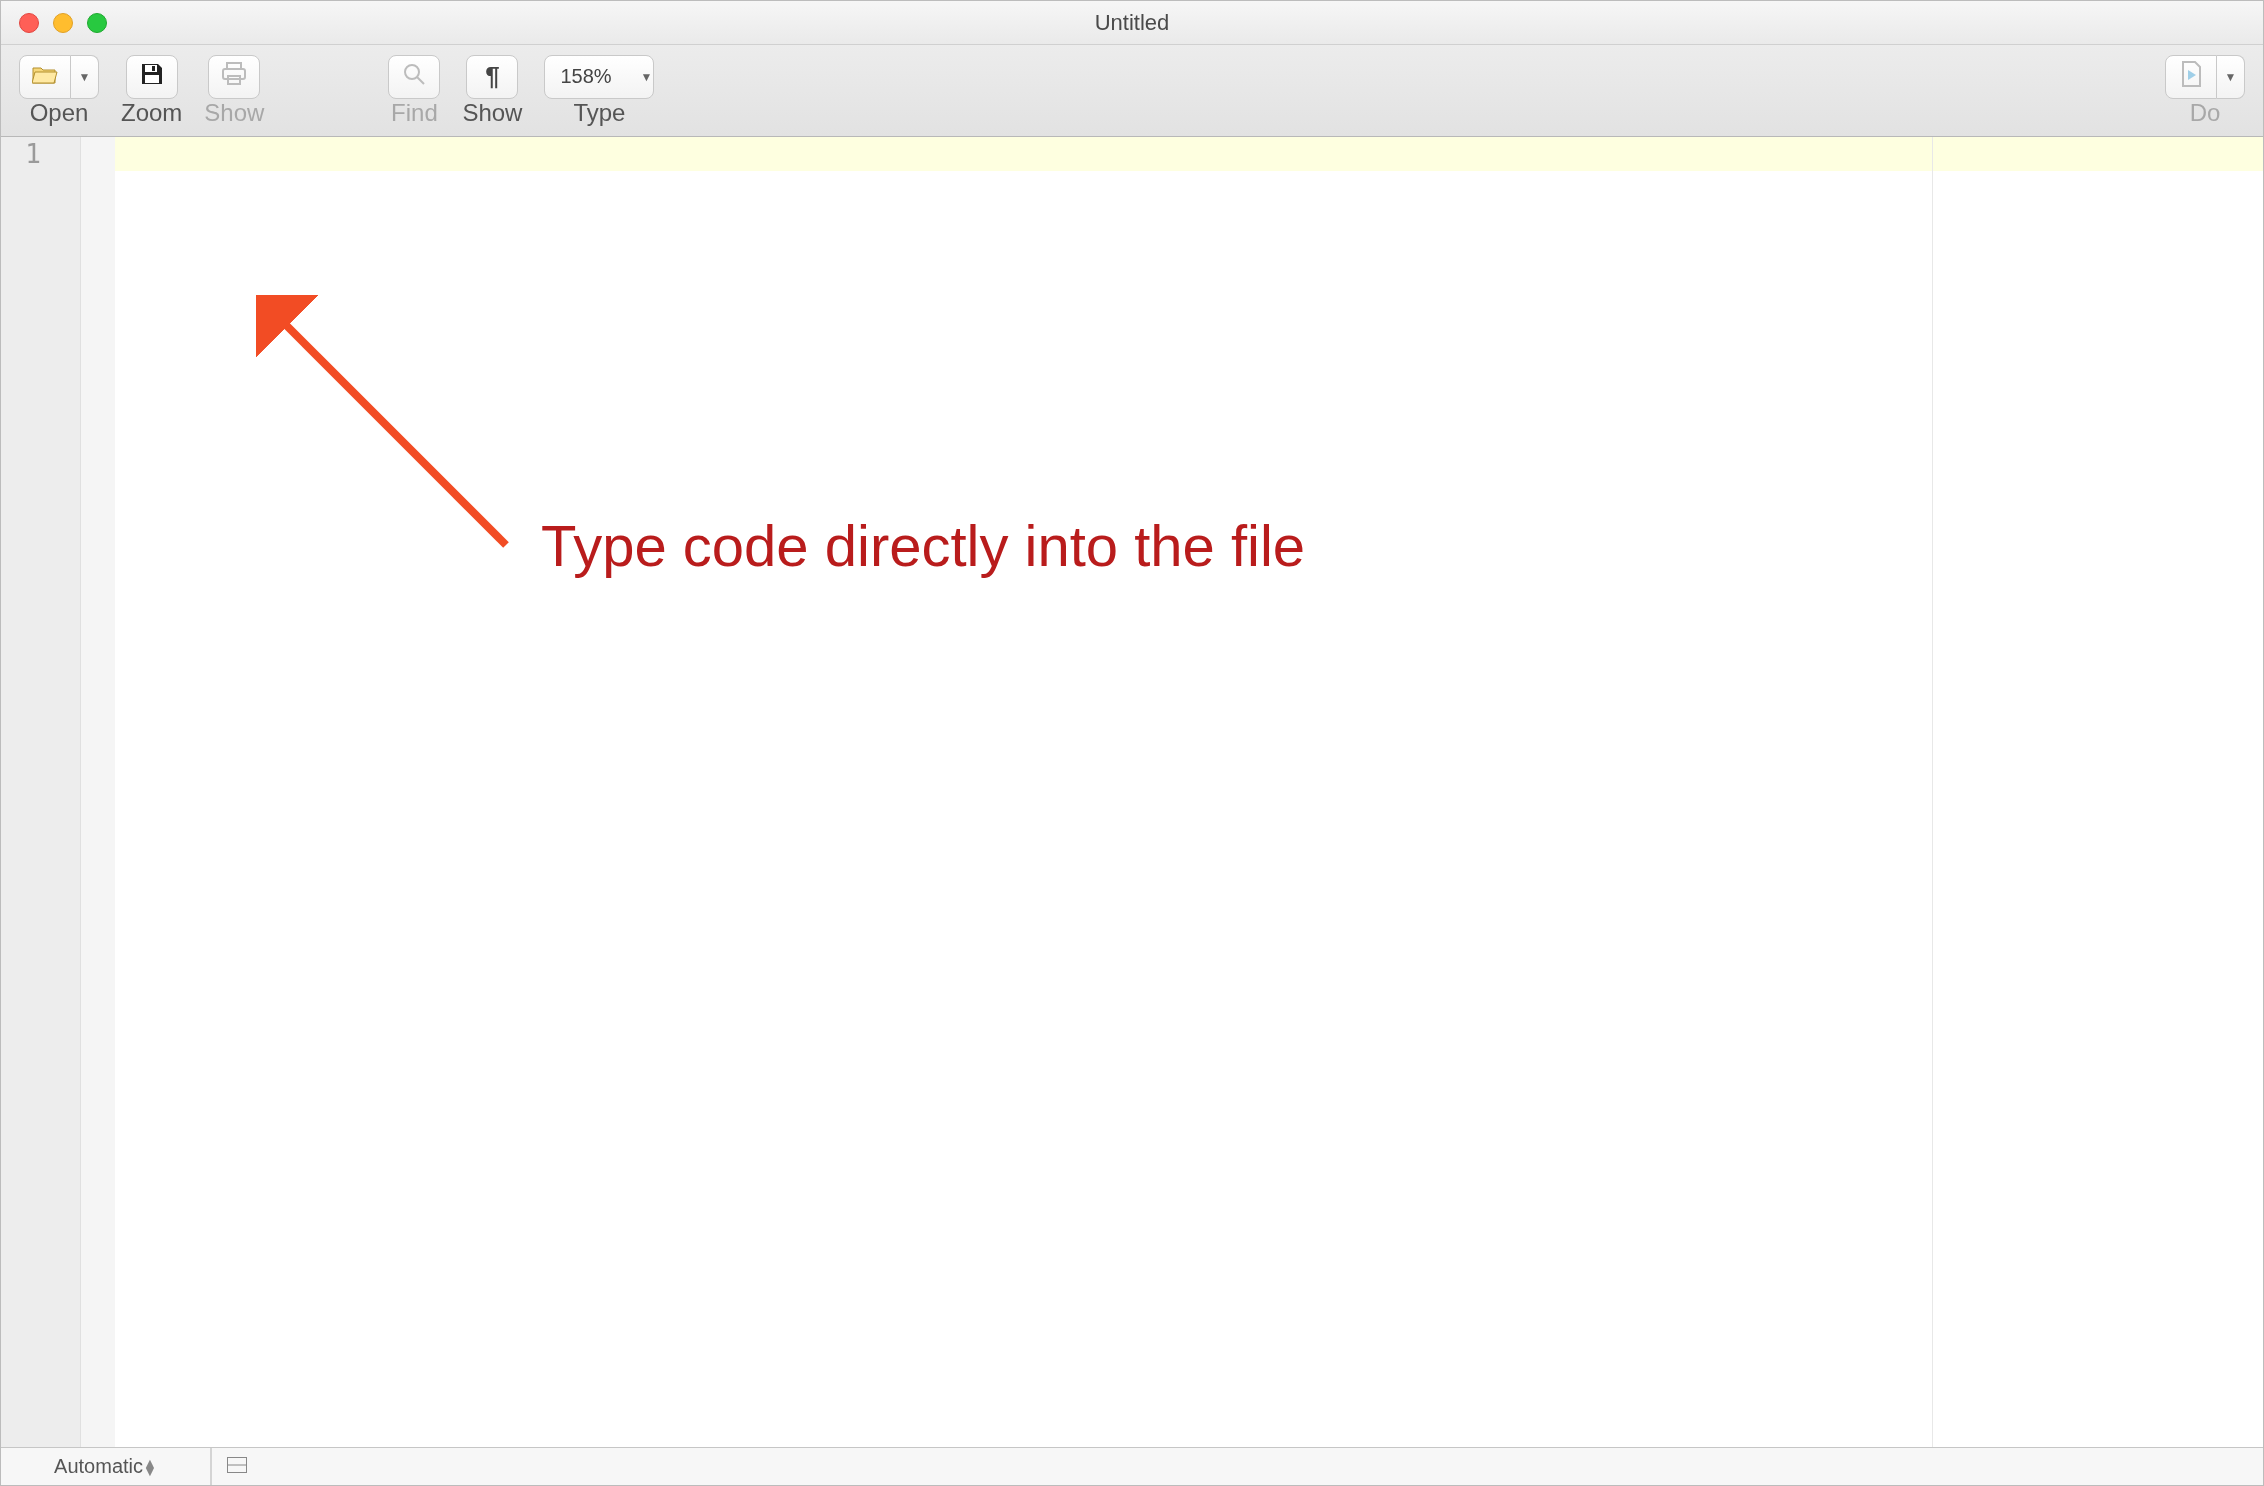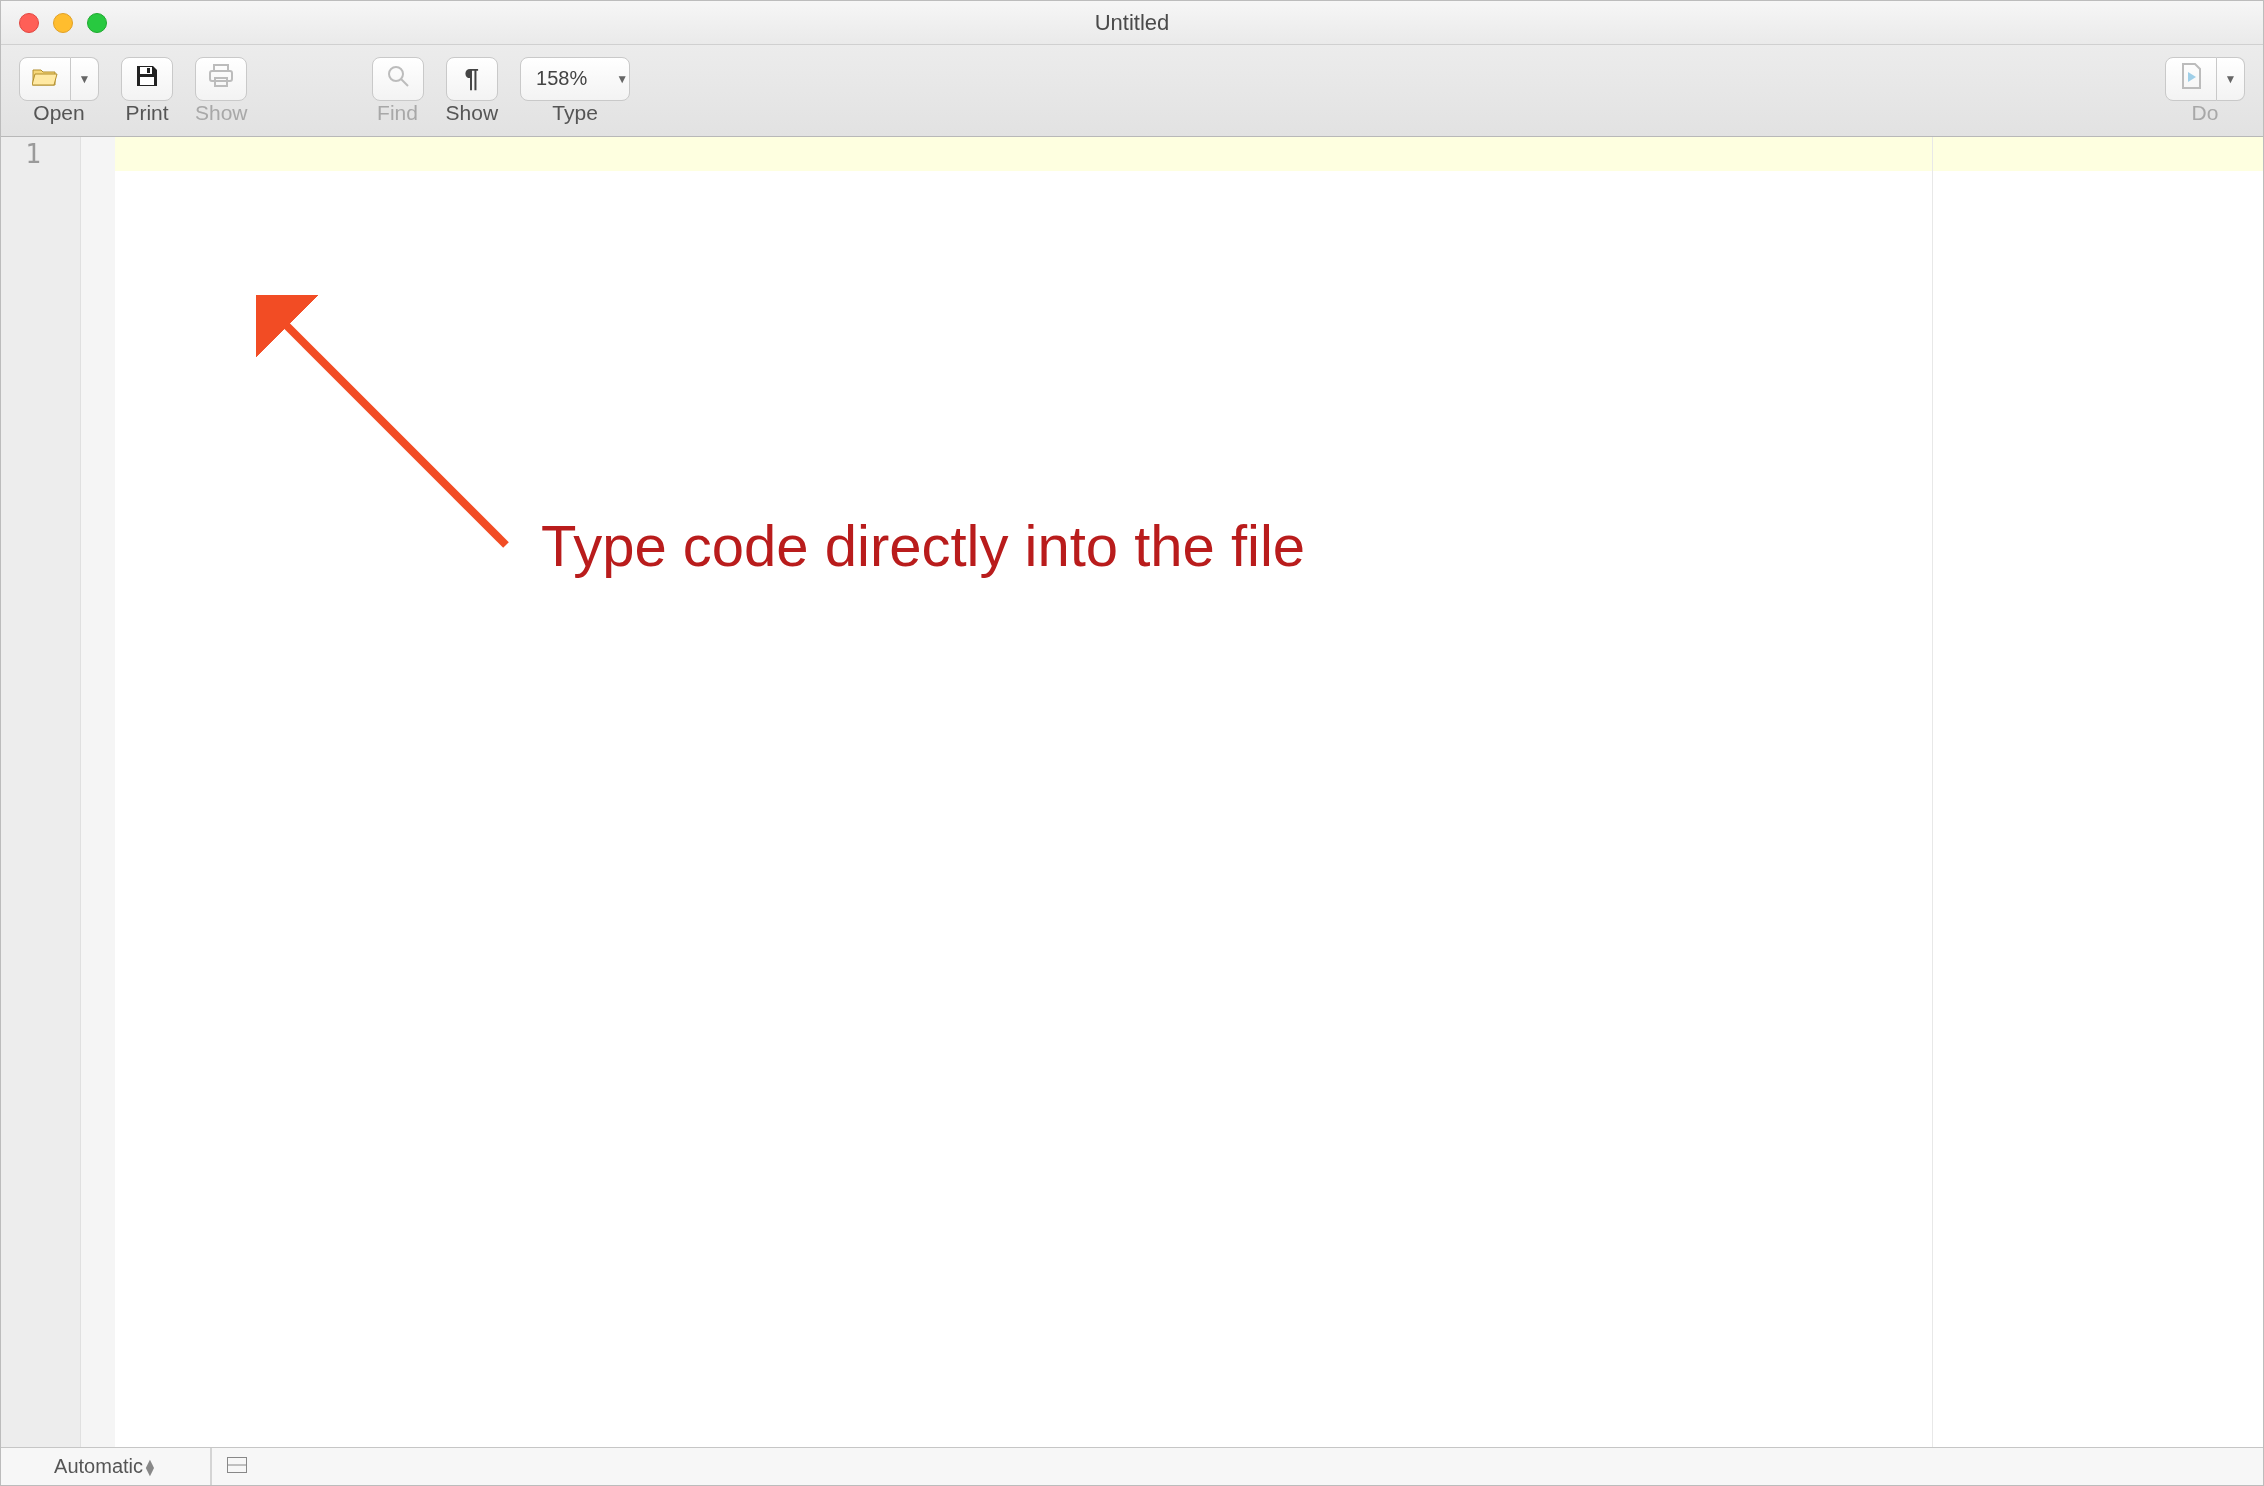--- a/index.html
+++ b/index.html
@@ -79,21 +79,21 @@
     margin-right: 4px;
     font-size: 20px;
     color: #444;
     cursor: pointer;
   }
   .tbtn:last-child { margin-right: 0; }
   .tbtn.segment-left { border-top-right-radius: 0; border-bottom-right-radius: 0; margin-right: 0; }
   .tbtn.segment-right { border-top-left-radius: 0; border-bottom-left-radius: 0; border-left: 0; min-width: 28px; }
   .tbtn.disabled { color: #bcbcbc; }
   .tlabel {
-    font-size: 21px;
+    font-size: 24px;
     color: #555;
   }
   .tlabel.disabled { color: #a8a8a8; }
   .tgap { width: 80px; }
   .zoom-txt { padding: 0 14px; font-size: 20px; color: #444; }
   
   .editor-wrap {
     flex: 1;
     display: flex;
     position: relative;
@@ -243,21 +243,21 @@
             <span>
               <svg width="24" height="24" viewBox="0 0 24 24">
                 <path d="M2 2 h16 l4 4 v16 h-20 z" fill="#222"></path>
                 <rect x="5" y="3" width="12" height="7" fill="#fff"></rect>
                 <rect x="12" y="4" width="3" height="5" fill="#222"></rect>
                 <rect x="5" y="13" width="14" height="8" fill="#fff"></rect>
               </svg>
             </span>
           </div>
         </div>
-        <div class="tlabel">Print</div>
+        <div class="tlabel">Zoom</div>
       </div>
 
       <div class="tgroup">
         <div class="tbuttons">
           <div class="tbtn disabled">
             <span>
               <svg width="26" height="24" viewBox="0 0 26 24">
                 <rect x="6" y="1" width="14" height="6" fill="none" stroke="#bcbcbc" stroke-width="2"></rect>
                 <rect x="2" y="7" width="22" height="10" rx="2" fill="none" stroke="#bcbcbc" stroke-width="2"></rect>
                 <rect x="7" y="14" width="12" height="8" fill="none" stroke="#bcbcbc" stroke-width="2"></rect>

